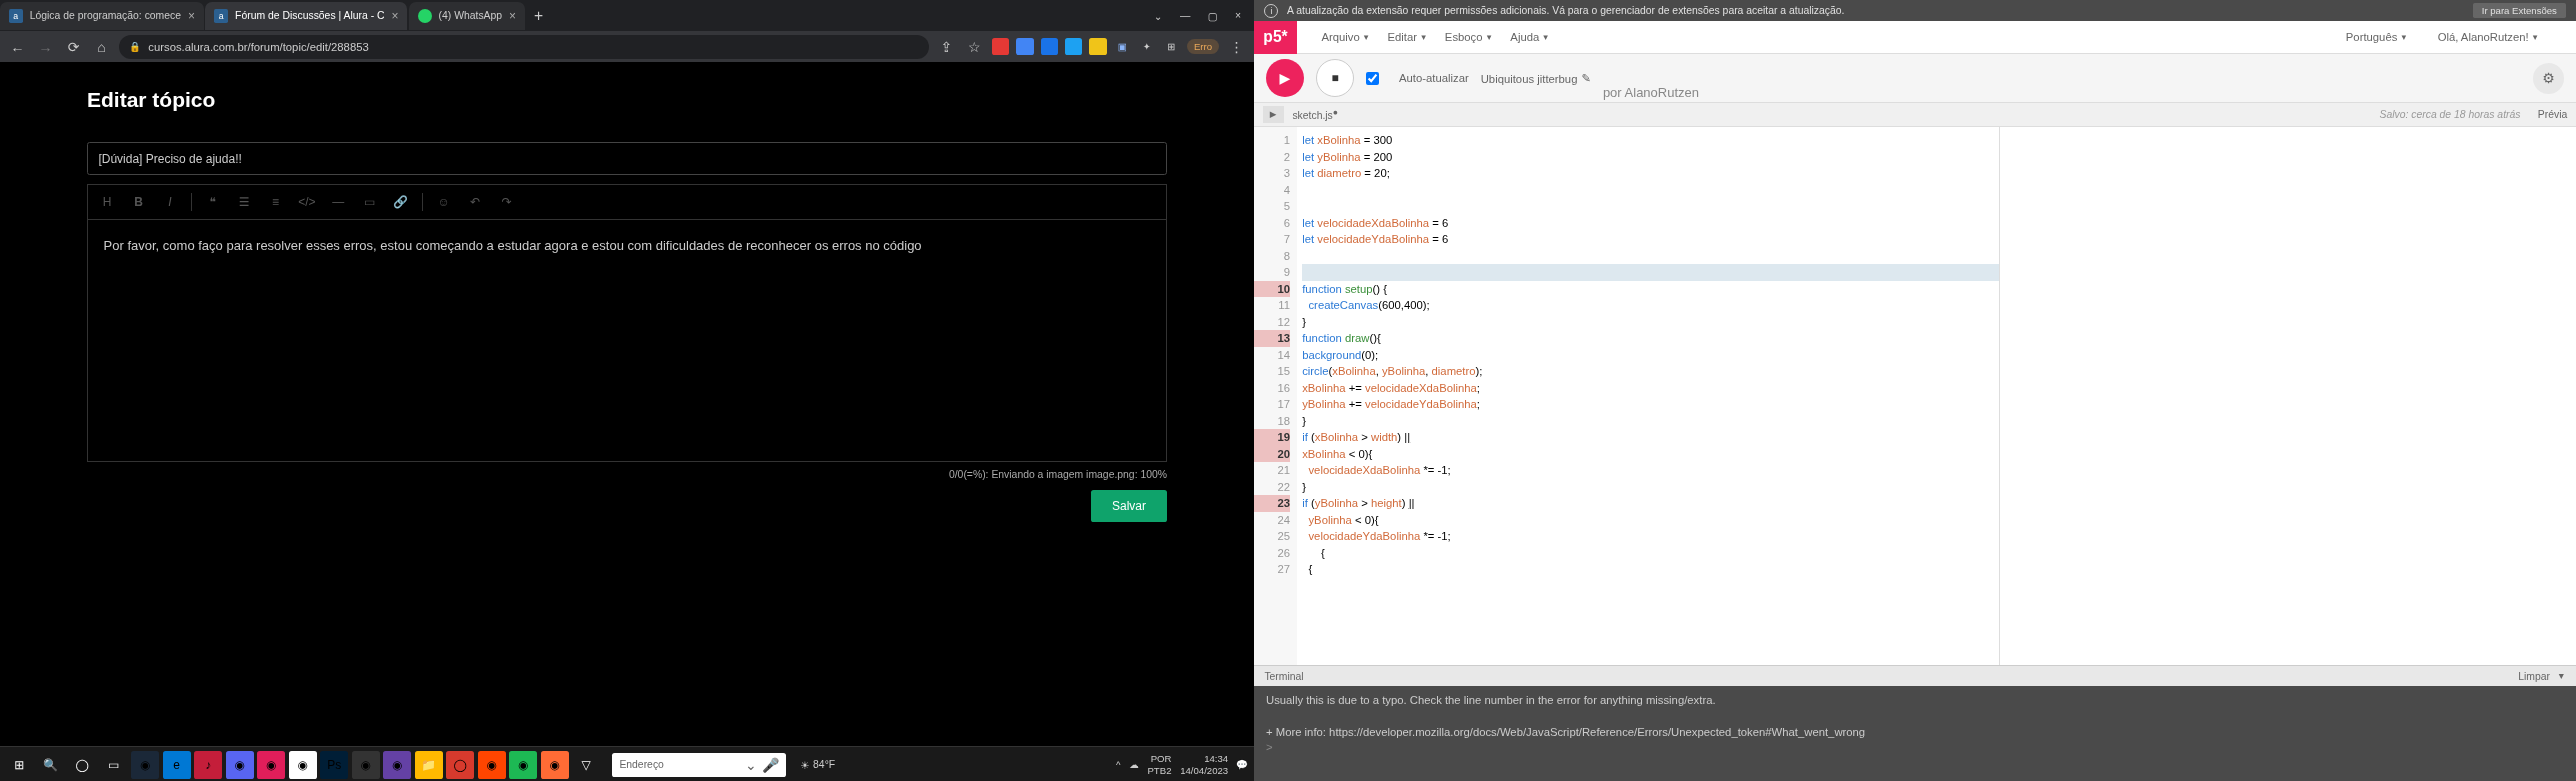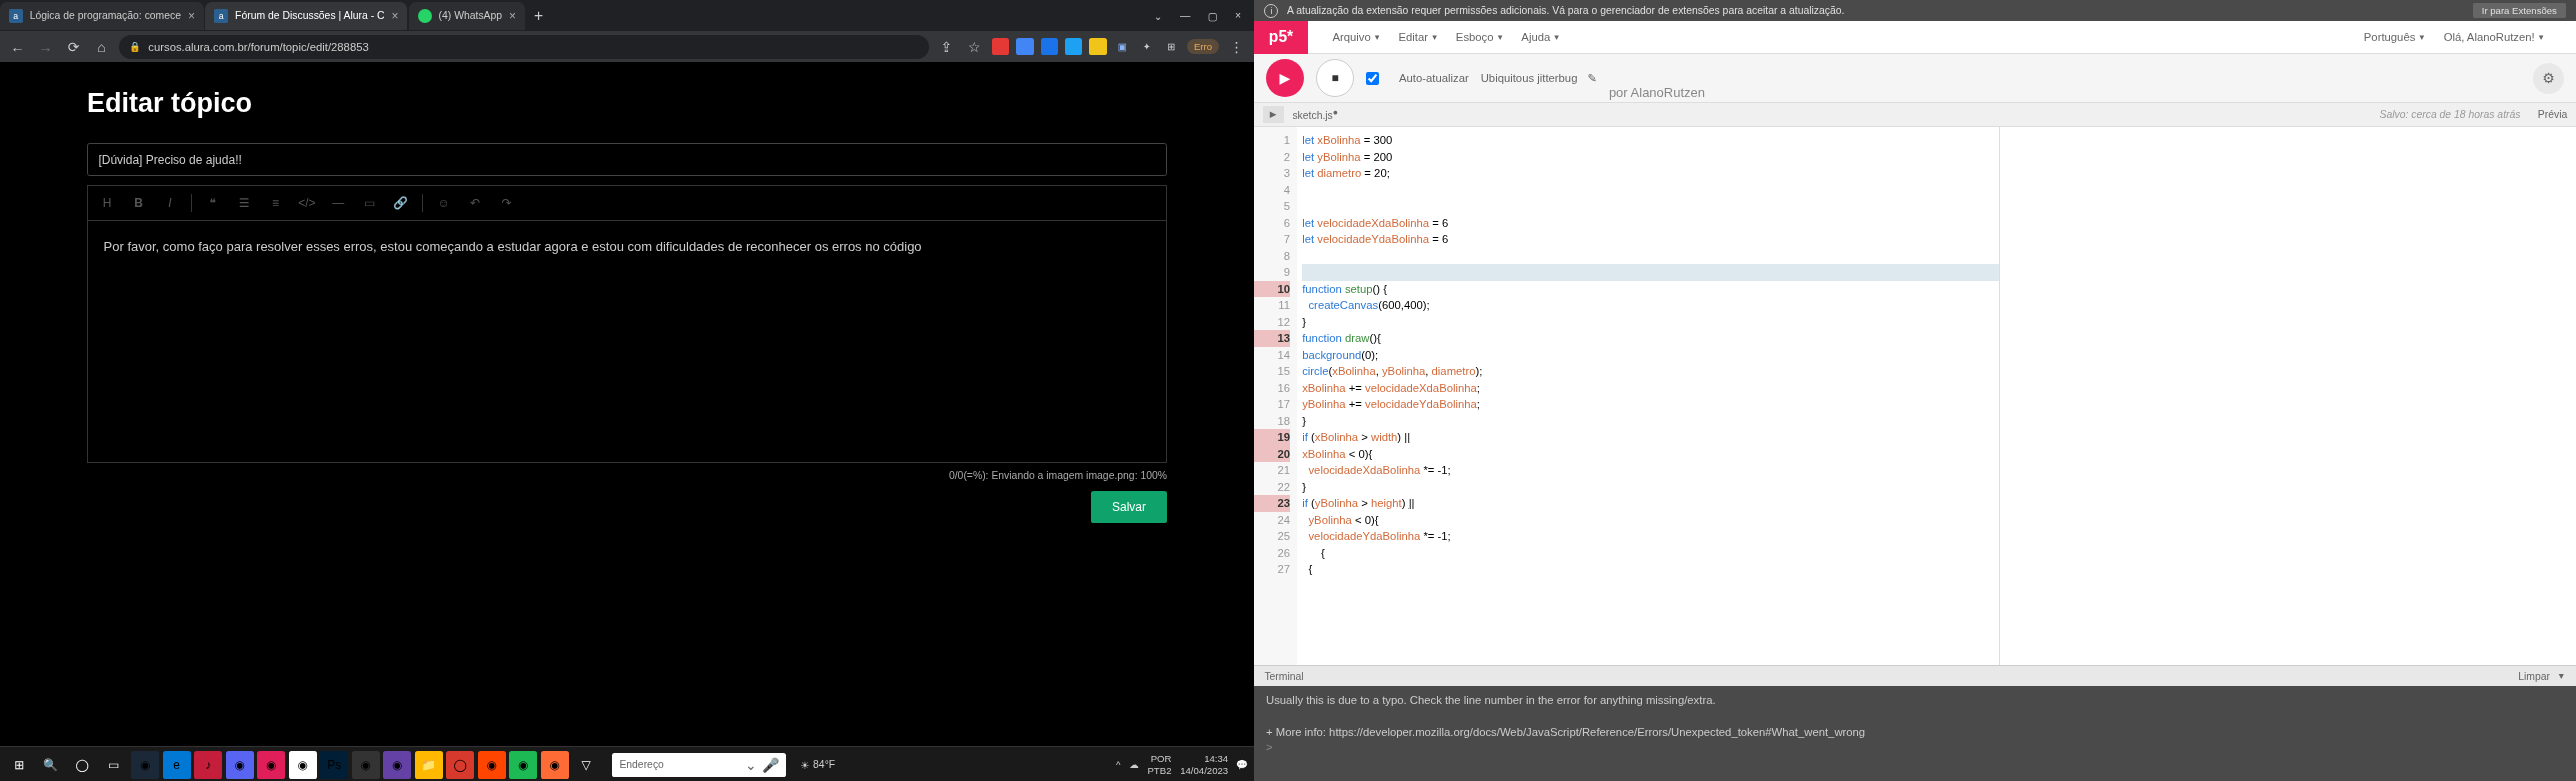--- a/index.html
+++ b/index.html
@@ -17,21 +17,21 @@
 .winctrl { margin-left:auto; display:flex; gap:17.4px; padding-right:13px; color:#ccc; font-size:10.4px; }
 .addrbar { height:31px; background:#35363a; display:flex; align-items:center; padding:0 7px; gap:7px; }
 .navbtn { width:21px; height:21px; color:#ccc; display:flex; align-items:center; justify-content:center; font-size:14px; }
 .url { flex:1; background:#202124; height:24px; border-radius:12px; display:flex; align-items:center; padding:0 10.4px; color:#ccc; font-size:11.3px; gap:7px; }
 .url .lock { font-size:9.6px; }
 .exticons { display:flex; gap:7px; align-items:center; }
 .exticon { width:17.4px; height:17.4px; border-radius:2.6px; display:flex; align-items:center; justify-content:center; font-size:9.6px; }
 .errbadge { background:#5a4a3a; color:#e8a85a; padding:1.7px 7px; border-radius:8.7px; font-size:9.6px; }
 
 .page { flex:1; background:#000; padding:26px 87px; display:flex; flex-direction:column; }
-.page h1 { color:#fff; font-size:27px; font-weight:bold; margin-bottom:24px; }
+.page h1 { color:#fff; font-size:21px; font-weight:bold; margin-bottom:30px; }
 .titleinput { background:#000; border:0.9px solid #444; color:#ccc; padding:8.7px 10.4px; font-size:12px; border-radius:2.6px; margin-bottom:8.7px; }
 .toolbar { border:0.9px solid #333; border-bottom:none; height:35px; display:flex; align-items:center; gap:10.4px; padding:0 8.7px; }
 .tbtn { width:21px; height:21px; color:#555; display:flex; align-items:center; justify-content:center; font-size:12px; }
 .tsep { width:0.9px; height:17.4px; background:#333; }
 .editor { border:0.9px solid #333; min-height:243px; padding:15.6px; color:#ccc; font-size:13px; line-height:1.5; }
 .status { text-align:right; color:#aaa; font-size:10.4px; margin-top:7px; }
 .savebtn { align-self:flex-end; background:#0fa36b; color:#fff; border:none; padding:8.7px 21px; font-size:12px; border-radius:2.6px; margin-top:10.4px; cursor:pointer; }
 
 .taskbar { margin-top:auto; height:36px; background:#1a1a1a; border-top:0.9px solid #333; display:flex; align-items:center; padding:0 5.2px; gap:3.5px; position:relative; }
 .tbicon { width:28px; height:28px; display:flex; align-items:center; justify-content:center; border-radius:2.6px; font-size:12px; }
@@ -39,31 +39,31 @@
 .weather { color:#ccc; font-size:10.4px; display:flex; align-items:center; gap:3.5px; margin-left:10.4px; }
 .sysright { margin-left:auto; display:flex; align-items:center; gap:8.7px; color:#ccc; font-size:9.6px; }
 .clock { text-align:right; line-height:1.2; }
 
 
 .right { width:1322px; height:782px; background:#fff; display:flex; flex-direction:column; }
 .notice { height:21px; background:#4a4a4a; color:#e0e0e0; font-size:10.4px; display:flex; align-items:center; padding:0 10.4px; gap:8.7px; }
 .notice .info { width:14px; height:14px; border:0.9px solid #ccc; border-radius:50%; display:flex; align-items:center; justify-content:center; font-size:8.7px; }
 .notice .gotoext { margin-left:auto; background:#666; padding:1.7px 8.7px; border-radius:1.7px; font-size:9.6px; }
 .menubar { height:33px; background:#fff; border-bottom:0.9px solid #ddd; display:flex; align-items:center; padding:0 0 0 0; }
-.logo { width:54px; height:33px; background:#ed225d; color:#fff; display:flex; align-items:center; justify-content:center; font-size:15.6px; font-weight:bold; }
+.logo { width:43px; height:33px; background:#ed225d; color:#fff; display:flex; align-items:center; justify-content:center; font-size:15.6px; font-weight:bold; }
 .menus { display:flex; gap:3.5px; margin-left:17.4px; }
 .menuitem { color:#666; font-size:11.3px; padding:3.5px 7px; display:flex; align-items:center; gap:2.6px; }
 .menuitem .caret { font-size:7.8px; }
-.menuright { margin-left:auto; display:flex; gap:4px; padding-right:24px; }
+.menuright { margin-left:auto; display:flex; gap:16px; padding-right:30px; }
 
 .toolbarp5 { height:49px; background:#f5f5f5; border-bottom:0.9px solid #ddd; display:flex; align-items:center; padding:0 12px; gap:12px; }
 .playbtn { width:38px; height:38px; background:#ed225d; border-radius:50%; display:flex; align-items:center; justify-content:center; color:#fff; font-size:14px; }
 .stopbtn { width:38px; height:38px; background:#fff; border:0.9px solid #ccc; border-radius:50%; display:flex; align-items:center; justify-content:center; color:#333; font-size:12px; }
 .autoref { display:flex; align-items:center; gap:20px; font-size:11.3px; color:#666; }
-.sketchname { font-size:11.3px; color:#666; display:flex; align-items:center; gap:10px; }
+.sketchname { font-size:11.3px; color:#666; display:flex; align-items:flex-end; gap:4px; }
 .byline { font-size:13px; color:#888;margin-top:28px; }
 .gearp5 { margin-left:auto; width:31px; height:31px; background:#e8e8e8; border-radius:50%; display:flex; align-items:center; justify-content:center; color:#666; }
 
 .filebar { height:24px; background:#f0f0f0; border-bottom:0.9px solid #ddd; display:flex; align-items:center; padding:0 8.7px; font-size:10.4px; color:#666; }
 .fileexpand { width:21px; height:17.4px; background:#e0e0e0; display:flex; align-items:center; justify-content:center; margin-right:8.7px; font-size:8.7px; }
 .saved { margin-left:auto; font-style:italic; color:#999; }
 .previa { margin-left:17.4px; color:#666; }
 
 .codewrap { display:flex; flex:1; overflow:hidden; }
 .gutter { width:43px; background:#f7f7f7; text-align:right; padding:5.2px 7px 0 0; font-family:monospace; font-size:11.3px; color:#999; line-height:16.5px; }

